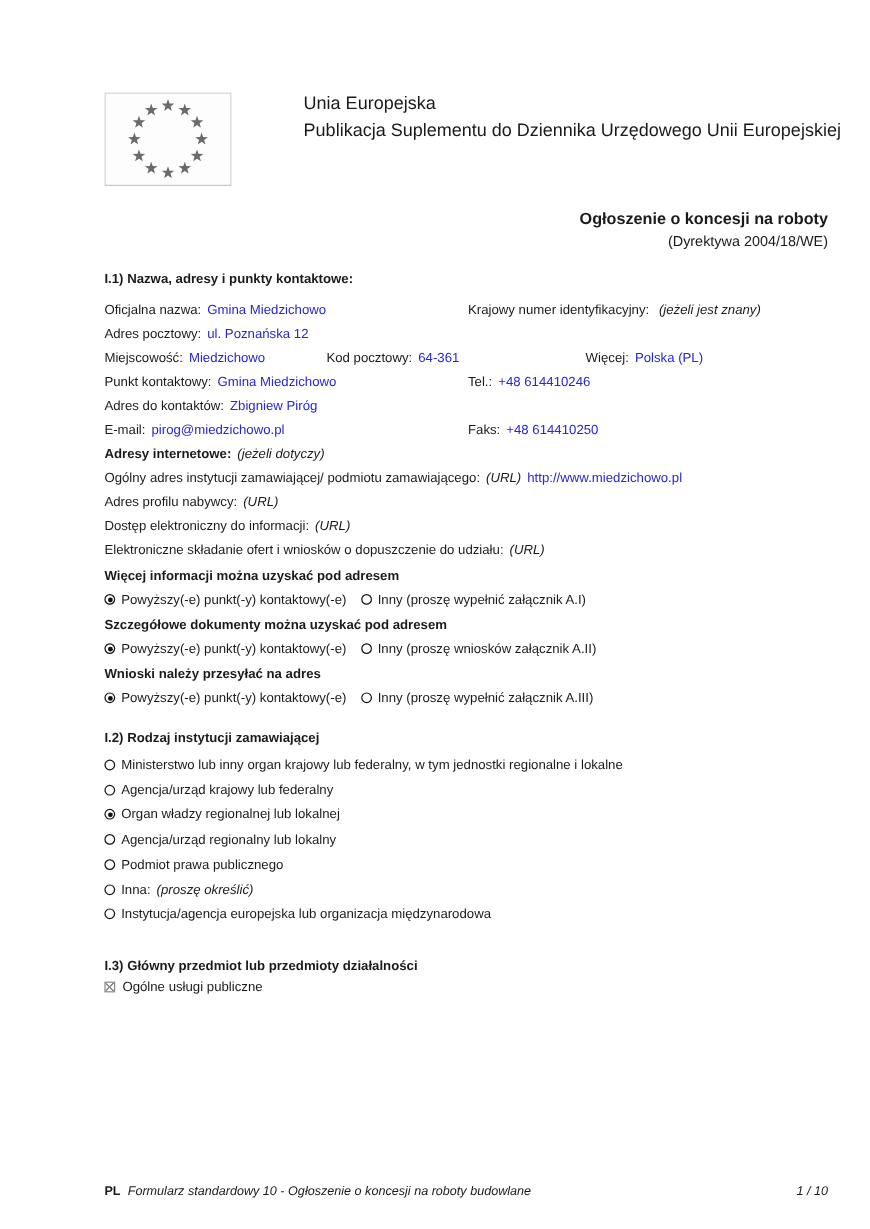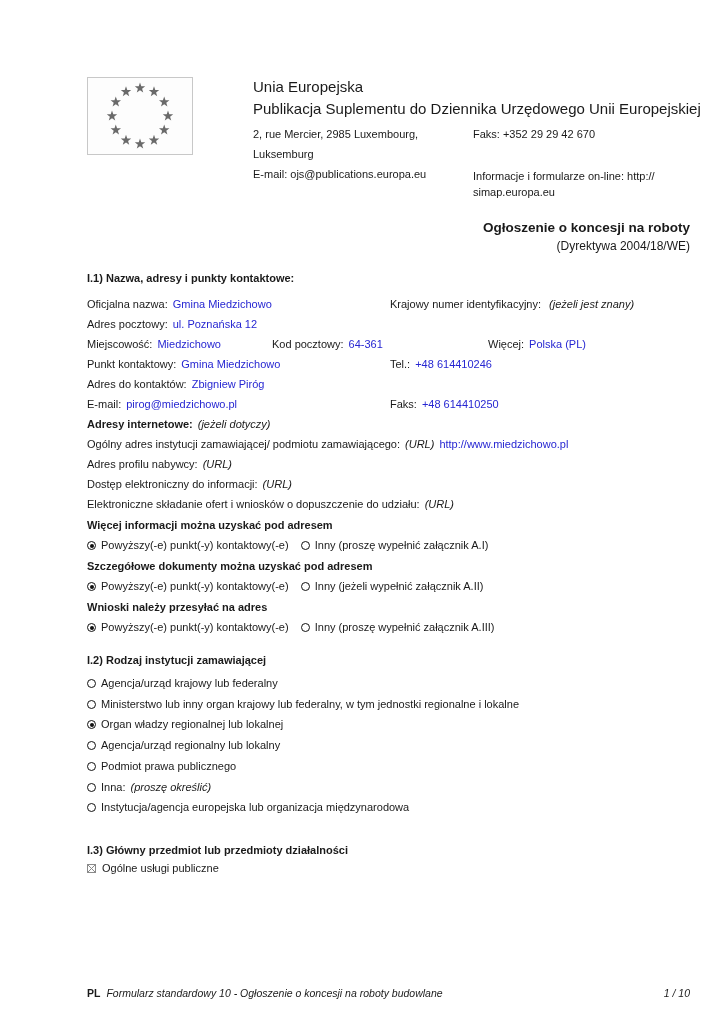--- a/index.html
+++ b/index.html
@@ -92,26 +92,20 @@
           <path transform="translate(39,63.2)" d="M0,-5.5 L1.29,-1.78 L5.23,-1.7 L2.09,0.68 L3.23,4.45 L0,2.2 L-3.23,4.45 L-2.09,0.68 L-5.23,-1.7 L-1.29,-1.78 Z"></path>
           <path transform="translate(28.8,53)" d="M0,-5.5 L1.29,-1.78 L5.23,-1.7 L2.09,0.68 L3.23,4.45 L0,2.2 L-3.23,4.45 L-2.09,0.68 L-5.23,-1.7 L-1.29,-1.78 Z"></path>
           <path transform="translate(25,39)" d="M0,-5.5 L1.29,-1.78 L5.23,-1.7 L2.09,0.68 L3.23,4.45 L0,2.2 L-3.23,4.45 L-2.09,0.68 L-5.23,-1.7 L-1.29,-1.78 Z"></path>
           <path transform="translate(28.8,25)" d="M0,-5.5 L1.29,-1.78 L5.23,-1.7 L2.09,0.68 L3.23,4.45 L0,2.2 L-3.23,4.45 L-2.09,0.68 L-5.23,-1.7 L-1.29,-1.78 Z"></path>
           <path transform="translate(39,14.8)" d="M0,-5.5 L1.29,-1.78 L5.23,-1.7 L2.09,0.68 L3.23,4.45 L0,2.2 L-3.23,4.45 L-2.09,0.68 L-5.23,-1.7 L-1.29,-1.78 Z"></path>
         </g>
       </svg>
       <div class="hdr-text">
         <div class="hdr-org">Unia Europejska</div>
         <div class="hdr-pub">Publikacja Suplementu do Dziennika Urzędowego Unii Europejskiej</div>
-        <div class="hdr-grid">
-          <div>2, rue Mercier, 2985 Luxembourg, Luksemburg</div>
-          <div>Faks: +352 29 29 42 670</div>
-          <div>E-mail: ojs@publications.europa.eu</div>
-          <div class="hdr-online"><span>Informacje i formularze on-line: http://</span><br><span>simap.europa.eu</span></div>
-        </div>
       </div>
     </div>
 
     <div class="title">
       <div class="title-line">Ogłoszenie o koncesji na roboty</div>
       <div class="title-dir">(Dyrektywa 2004/18/WE)</div>
     </div>
 
 
     <div class="sub-head">I.1) Nazwa, adresy i punkty kontaktowe:</div>
@@ -167,36 +161,36 @@
 
     <div class="row bold-row">Więcej informacji można uzyskać pod adresem</div>
     <div class="row">
       <span class="radio checked"></span><span>Powyższy(-e) punkt(-y) kontaktowy(-e)</span>
       <span class="radio radio2"></span><span>Inny (proszę wypełnić załącznik A.I)</span>
     </div>
 
     <div class="row bold-row">Szczegółowe dokumenty można uzyskać pod adresem</div>
     <div class="row">
       <span class="radio checked"></span><span>Powyższy(-e) punkt(-y) kontaktowy(-e)</span>
-      <span class="radio radio2"></span><span>Inny (jeżeli wypełnić załącznik A.II)</span>
+      <span class="radio radio2"></span><span>Inny (proszę wniosków załącznik A.II)</span>
     </div>
 
     <div class="row bold-row">Wnioski należy przesyłać na adres</div>
     <div class="row">
       <span class="radio checked"></span><span>Powyższy(-e) punkt(-y) kontaktowy(-e)</span>
       <span class="radio radio2"></span><span>Inny (proszę wypełnić załącznik A.III)</span>
     </div>
 
     <div class="sub-head i2-head" style="margin-bottom:0">I.2) Rodzaj instytucji zamawiającej</div>
     <div class="opts">
       <div class="row opt">
+        <span class="radio"></span><span>Ministerstwo lub inny organ krajowy lub federalny, w tym jednostki regionalne i lokalne</span>
+      </div>
+      <div class="row opt">
         <span class="radio"></span><span>Agencja/urząd krajowy lub federalny</span>
-      </div>
-      <div class="row opt">
-        <span class="radio"></span><span>Ministerstwo lub inny organ krajowy lub federalny, w tym jednostki regionalne i lokalne</span>
       </div>
       <div class="row opt">
         <span class="radio checked"></span><span>Organ władzy regionalnej lub lokalnej</span>
       </div>
       <div class="row opt">
         <span class="radio"></span><span>Agencja/urząd regionalny lub lokalny</span>
       </div>
       <div class="row opt">
         <span class="radio"></span><span>Podmiot prawa publicznego</span>
       </div>

